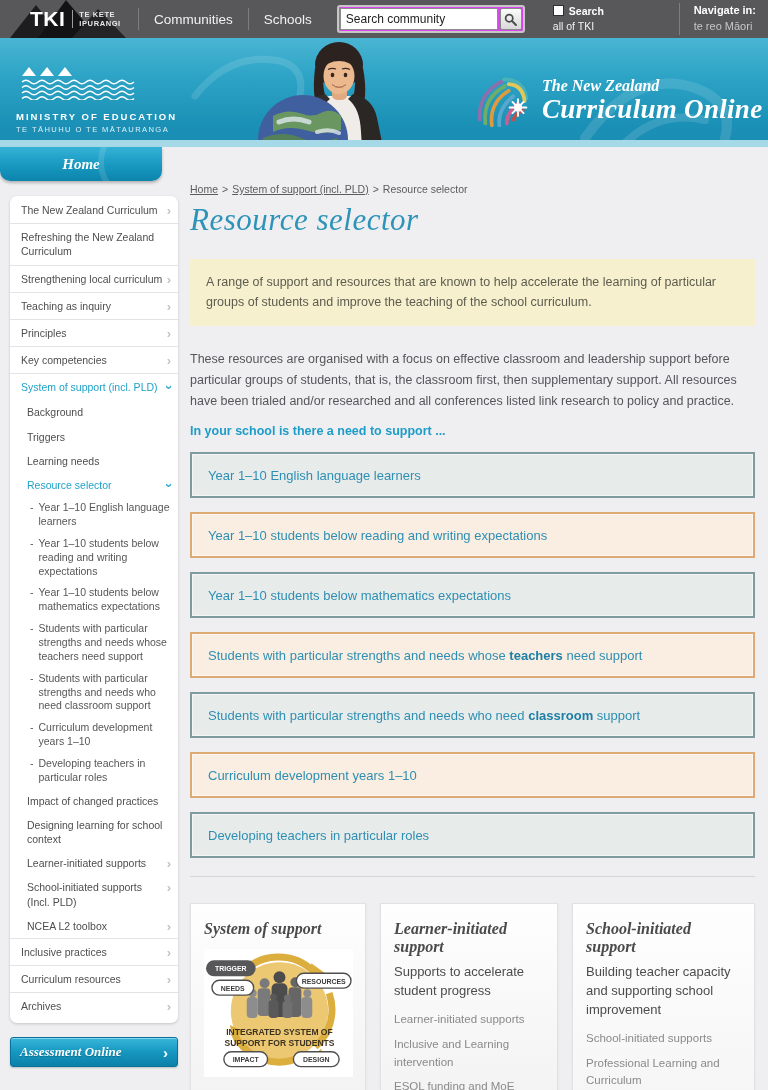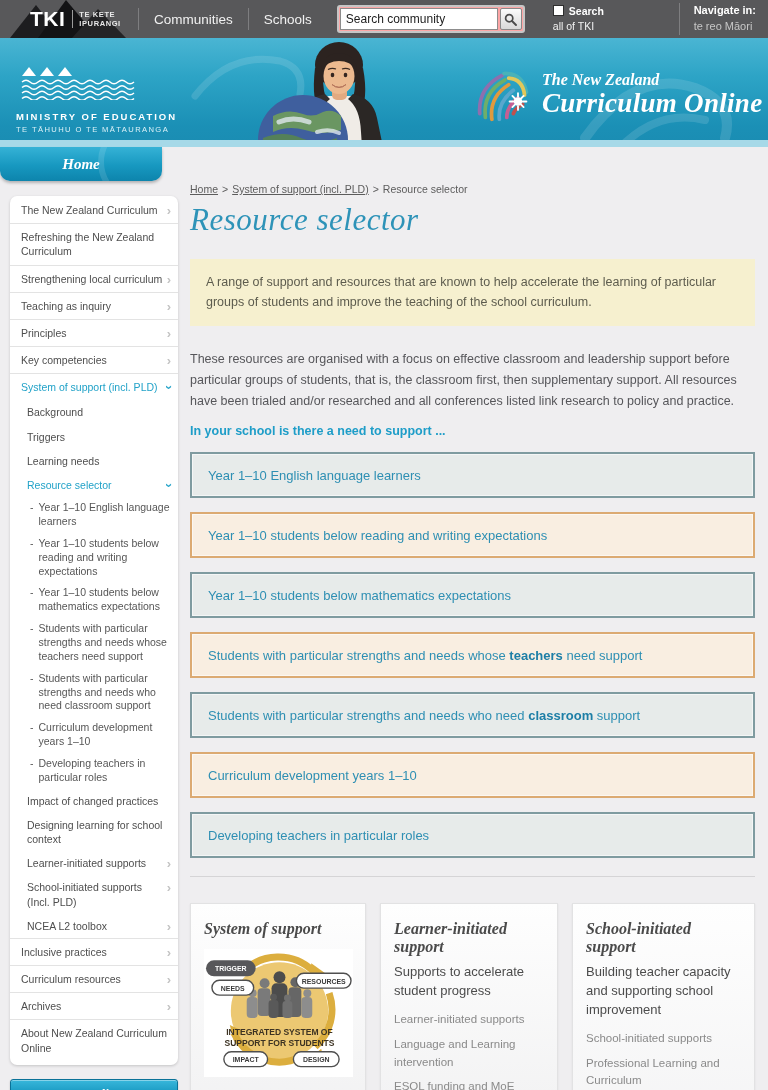--- a/index.html
+++ b/index.html
@@ -11,40 +11,40 @@
   a{text-decoration:none;cursor:pointer}
 
   
   .topbar{position:absolute;top:0;left:0;width:768px;height:38px;background:#58585a;display:flex;align-items:center;z-index:30}
   .tki-logo{position:relative;height:38px;width:128px;margin-left:10px;display:flex;align-items:center;flex:none;cursor:pointer}
   .tki-logo svg{position:absolute;left:0;top:0}
   .tki-word{position:relative;color:#fff;font-weight:bold;font-size:21px;letter-spacing:.5px;margin-left:20px}
   .tki-sub{position:relative;margin-left:7px;padding-left:6px;border-left:1px solid #9b9b9b;color:#e9e9e9;font-size:7.5px;line-height:1.25;letter-spacing:.6px;font-weight:bold}
   .top-sep{width:1px;height:22px;background:#7e7e80;flex:none}
   .top-link{color:#f1f1f1;font-size:13.5px;padding:0 15px;flex:none;cursor:pointer}
-  .searchbox{margin-left:10px;display:flex;align-items:center;background:#fca5a5;border:2px solid #c6c6c6;border-radius:3px;padding:1px;flex:none}
+  .searchbox{margin-left:10px;display:flex;align-items:center;background:#d946ef;border:2px solid #c6c6c6;border-radius:3px;padding:1px;flex:none}
   .searchbox input{width:146px;height:20px;border:1px solid #8d8d8d;font-size:12px;padding:0 5px;color:#1d1d1d;font-family:"Liberation Sans",sans-serif;outline:none}
   .mag-btn{width:22px;height:22px;margin-left:2px;border:1px solid #8a8a8a;background:linear-gradient(#fbfbfb,#d9d9d9);border-radius:2px;display:flex;align-items:center;justify-content:center;cursor:pointer;padding:0}
   .search-all{margin-left:28px;color:#fff;font-size:10.5px;line-height:1.4;flex:none;cursor:pointer}
   .cb{display:inline-block;width:9px;height:9px;background:#fff;border:1px solid #2e2e2e;vertical-align:-1px;margin-right:5px}
   .search-all b{font-weight:bold}
   .search-all .l2{color:#f2f2f2;font-weight:normal}
   .navigate{margin-left:auto;margin-right:12px;padding-left:14px;border-left:1px solid #7e7e80;font-size:11px;line-height:1.45;color:#c7c7c7;cursor:pointer}
   .navigate .n1{color:#fff;font-weight:bold;display:block}
 
   
   .banner{position:absolute;top:38px;left:0;width:768px;height:109px;overflow:hidden;z-index:20;
     background:linear-gradient(180deg,#4ab5d3 0%,#2da4c6 35%,#1b90b6 80%,#1a8cb2 100%)}
   .banner .strip{position:absolute;left:0;bottom:0;width:100%;height:7px;background:#a6d9e8}
   .banner .deco{position:absolute;opacity:.12}
   .moe-logo{position:absolute;left:16px;top:28px;width:140px;color:#fff;cursor:pointer}
   .moe-line1{font-size:9.5px;font-weight:bold;letter-spacing:2px;margin-top:7px;white-space:nowrap}
   .moe-line2{font-size:7.6px;letter-spacing:1.4px;color:#dcf2f8;margin-top:3px;white-space:nowrap}
   .banner-photo{position:absolute;left:233px;top:0;width:205px;height:109px;pointer-events:none}
-  .nzc-logo{position:absolute;left:476px;top:26px;display:flex;align-items:center;cursor:pointer}
+  .nzc-logo{position:absolute;left:476px;top:32px;display:flex;align-items:center;cursor:pointer}
   .nzc-text{margin-left:10px;color:#fff;font-family:"Liberation Serif",serif;font-style:italic;line-height:1.05}
   .nzc-text .t1{font-size:16px;font-weight:bold}
   .nzc-text .t2{font-size:27px;font-weight:bold;letter-spacing:.3px}
 
   
   .home-tab{position:absolute;top:147px;left:0;width:162px;height:34px;z-index:25;
     background:linear-gradient(180deg,#35b2d6 0%,#1798c0 55%,#0d84ac 100%);
     border-radius:0 0 10px 10px;display:flex;align-items:center;justify-content:center;
     box-shadow:0 2px 3px rgba(0,0,0,.25);cursor:pointer;overflow:hidden}
   .home-tab span{color:#fff;font-family:"Liberation Serif",serif;font-style:italic;font-weight:bold;font-size:15px;position:relative}
@@ -309,23 +309,20 @@
         <span class="lab">Inclusive practices</span>
         <span class="chev right">›</span>
       </div>
       <div class="nav-item lvl0 sep">
         <span class="lab">Curriculum resources</span>
         <span class="chev right">›</span>
       </div>
       <div class="nav-item lvl0 sep">
         <span class="lab">Archives</span>
         <span class="chev right">›</span>
-      </div>
-      <div class="nav-item lvl0 sep">
-        <span class="lab">About New Zealand Curriculum Online</span>
       </div>
     </nav>
   <div id="side-buttons">
       <div class="side-btn">
         <span class="blab">Assessment Online</span>
         <span class="bchev">›</span>
       </div>
     </div>
 </div>
 
@@ -415,21 +412,21 @@
         </g>
       </svg>
       <a class="navlink">Navigation</a>
     </div>
 
     <div class="card c2">
       <h3>Learner-initiated support</h3>
       <div class="sub">Supports to accelerate student progress</div>
       <ul>
           <li>Learner-initiated supports</li>
-          <li>Language and Learning intervention</li>
+          <li>Inclusive and Learning intervention</li>
           <li>ESOL funding and MoE support</li>
         </ul>
     </div>
 
     <div class="card c3">
       <h3>School-initiated support</h3>
       <div class="sub">Building teacher capacity and supporting school improvement</div>
       <ul>
           <li>School-initiated supports</li>
           <li>Professional Learning and Curriculum</li>

